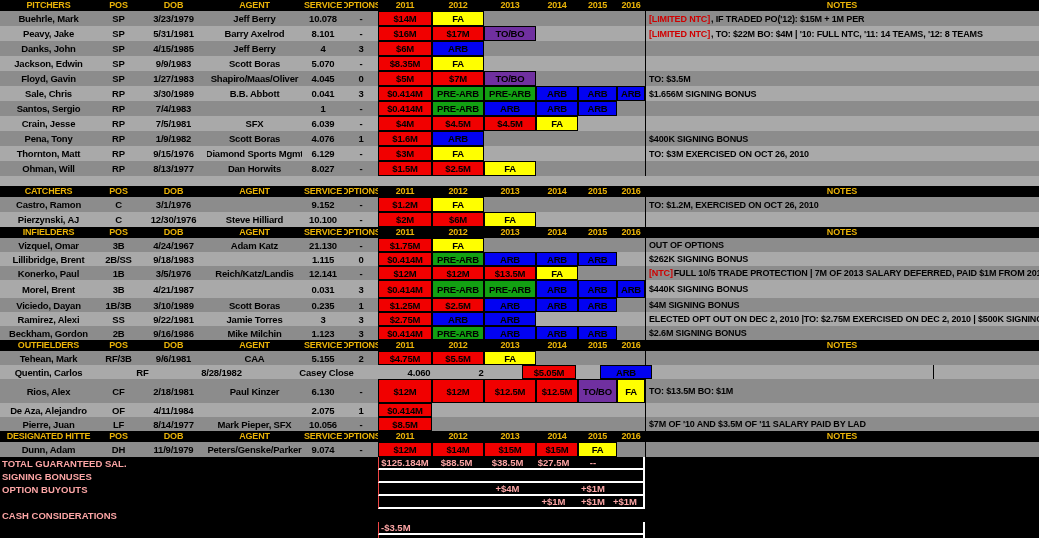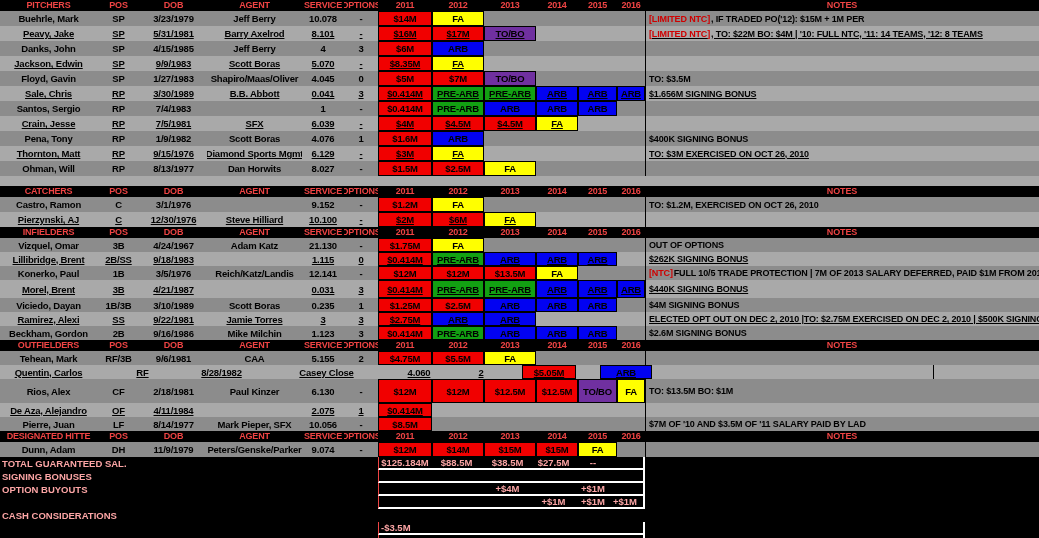--- a/index.html
+++ b/index.html
@@ -2,26 +2,26 @@
 <html><head>
 <meta charset="utf-8">
 <style>
   html,body{margin:0;padding:0;background:#222;}
   #sheet{
     width:1039px;height:538px;background:#000;overflow:hidden;
     font-family:"Liberation Sans",sans-serif;font-weight:bold;color:#000;
     cursor:default;
   }
   .row{display:grid;grid-template-columns:97px 43px 67px 95px 42px 34px 54px 52px 52px 42px 39px 28px 394px;}
-  .hdr{background:#000;color:#ef4444;height:11px;}
+  .hdr{background:#000;color:#eab308;height:11px;}
   .hdr .c{font-size:9px;line-height:11px;letter-spacing:-0.2px;}
   .r .c{font-size:9.5px;letter-spacing:-0.2px;}
   .c{text-align:center;overflow:hidden;white-space:nowrap;display:flex;align-items:center;justify-content:center;box-sizing:border-box;}
   .dark{background:#8c8c8c;}
-  .light{background:#a9a9a9;text-decoration:underline;}
+  .light{background:#a9a9a9;}
   .gaprow{height:10px;background:#a9a9a9;}
   .y{border:1px solid #000;}
   .sal{background:#f10000;}
   .fa{background:#ffff00;}
   .arb{background:#0202f2;}
   .pre{background:#12a012;}
   .tobo{background:#7030a0;}
   .notes{justify-content:flex-start;text-align:left;padding-left:3px;border-left:1px solid #000;font-size:9px !important;letter-spacing:-0.15px !important;}
   .hdr .notes{justify-content:center;border-left:none;padding-left:0;}
   .nred{color:#cf0000;margin-right:1px;}

